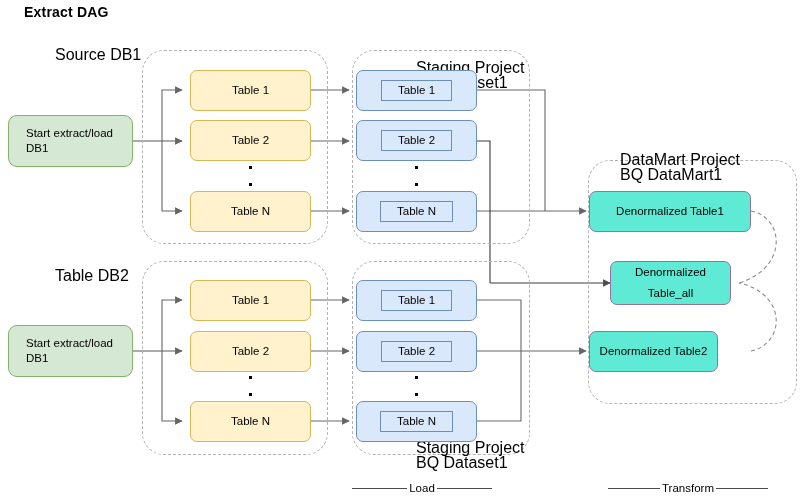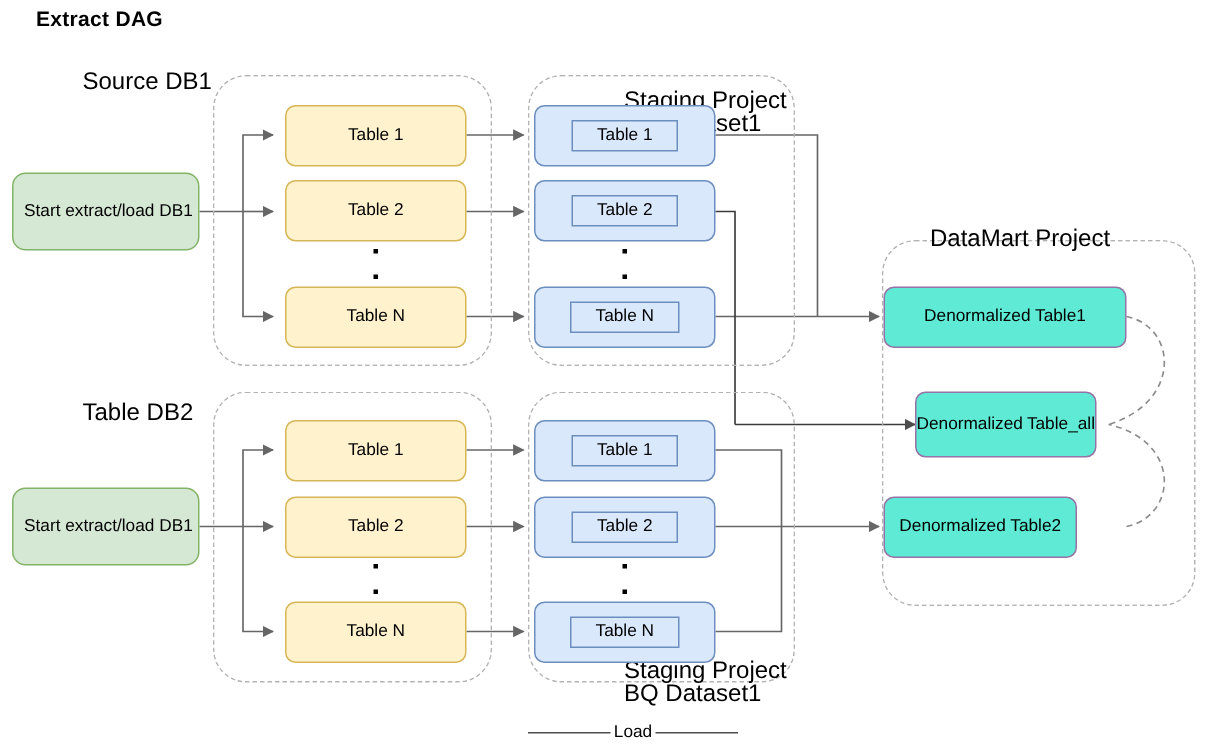--- a/index.html
+++ b/index.html
@@ -49,21 +49,21 @@
     line-height: 15px;
     text-align: center;
     color: #000;
   }
   .node.start {
     background: #d5e8d4;
     border: 1px solid #82b366;
     border-radius: 9px;
     justify-content: flex-start;
     text-align: left;
-    padding-left: 7px;
+    padding-left: 17px;
   }
   .node.yellow {
     background: #fff2cc;
     border: 1px solid #d6b656;
   }
   .node.blue {
     background: #dae8fc;
     border: 1px solid #6c8ebf;
   }
   .node.purple {
@@ -73,22 +73,22 @@
   .inner-rect {
     box-sizing: border-box;
     border: 1px solid #6c8ebf;
     background: #dae8fc;
     padding: 2px 16px;
     font-size: 11.5px;
     line-height: 15px;
     color: #000;
   }
   .two-line {
-    flex-direction: row;
-    justify-content: space-between;
+    flex-direction: column;
+    justify-content: flex-end;
     line-height: 21px;
   }
 
   
   .label {
     font-size: 16px;
     line-height: 15px;
     color: #000;
     white-space: nowrap;
   }
@@ -188,20 +188,21 @@
   <div class="abs label" style="left:55px; top:47px;">Source DB1</div>
   <div class="abs label" style="left:55px; top:268px;">Table DB2</div>
 
   <div class="abs label right" style="left:416px; top:60px; width:152px;">Staging Project</div>
   <div class="abs label right" style="left:416px; top:75px; width:152px;">BQ Dataset1</div>
 
   <div class="abs label right" style="left:416px; top:440px; width:152px;">Staging Project</div>
   <div class="abs label right" style="left:416px; top:455px; width:152px;">BQ Dataset1</div>
 
   <div class="abs label right" style="left:620px; top:152px; width:151px;">DataMart Project</div>
+  <div class="abs label right" style="left:620px; top:167px; width:151px;">BQ DataMart1</div>
 
   <div class="abs node start" style="left:8px; top:115px; width:125px; height:52px;">Start extract/load DB1</div>
   <div class="abs node start" style="left:8px; top:325px; width:125px; height:52px;">Start extract/load DB1</div>
 
   <div class="abs node yellow" style="left:190px; top:70px; width:121px; height:41px;">Table 1</div>
   <div class="abs node yellow" style="left:190px; top:120px; width:121px; height:41px;">Table 2</div>
   <div class="abs node yellow" style="left:190px; top:191px; width:121px; height:41px;">Table N</div>
   <div class="abs dots" style="left:248px; top:166px;">
     <div class="dot"></div>
     <div class="dot"></div>
@@ -252,14 +253,19 @@
 
   <div class="abs node purple" style="left:589px; top:331px; width:129px; height:41px;">Denormalized Table2</div>
 
 
   <div class="abs phase" style="left:352px; top:482px; width:140px;">
     <span class="rule"></span>
     <span class="phase-text">Load</span>
     <span class="rule"></span>
   </div>
 
+  <div class="abs phase" style="left:608px; top:482px; width:160px;">
+    <span class="rule"></span>
+    <span class="phase-text">Transform</span>
+    <span class="rule"></span>
+  </div>
 
 </div>
 
 </body></html>

